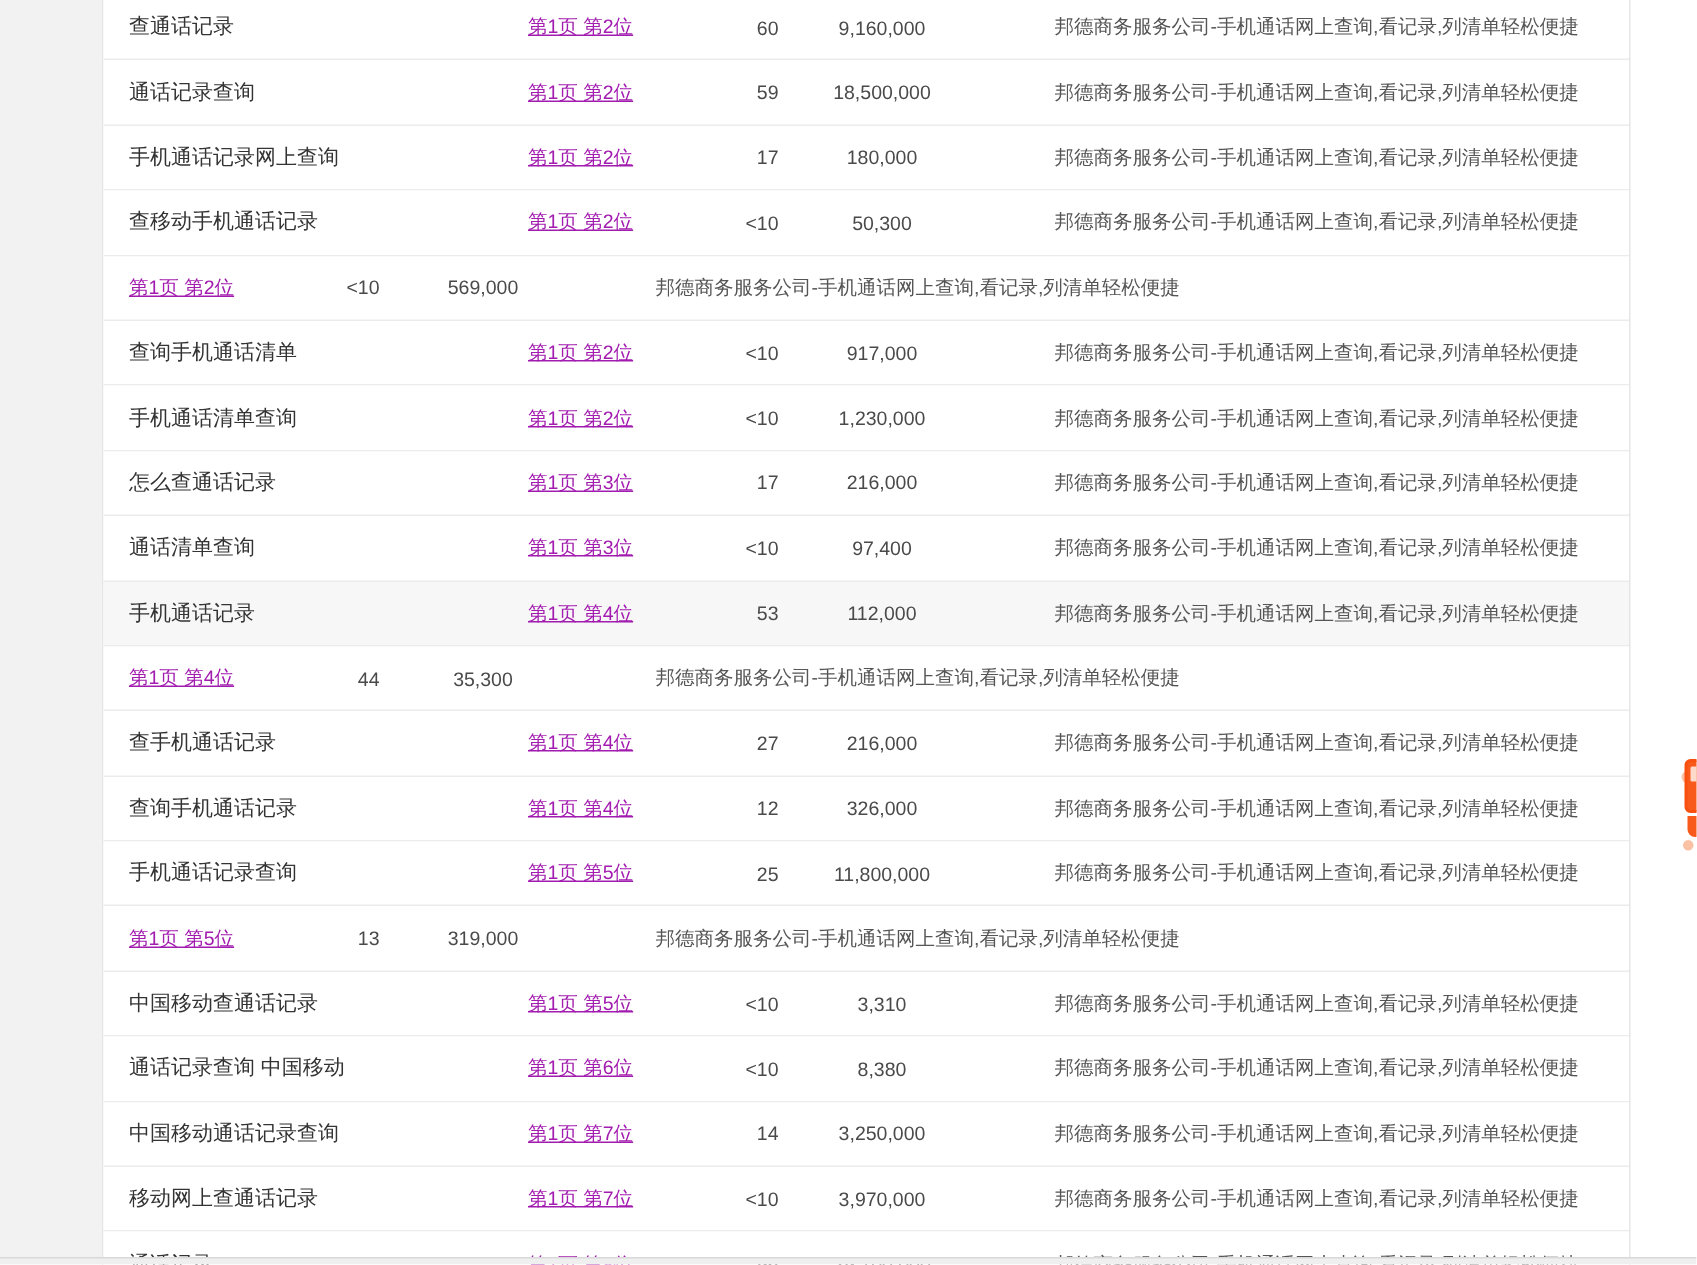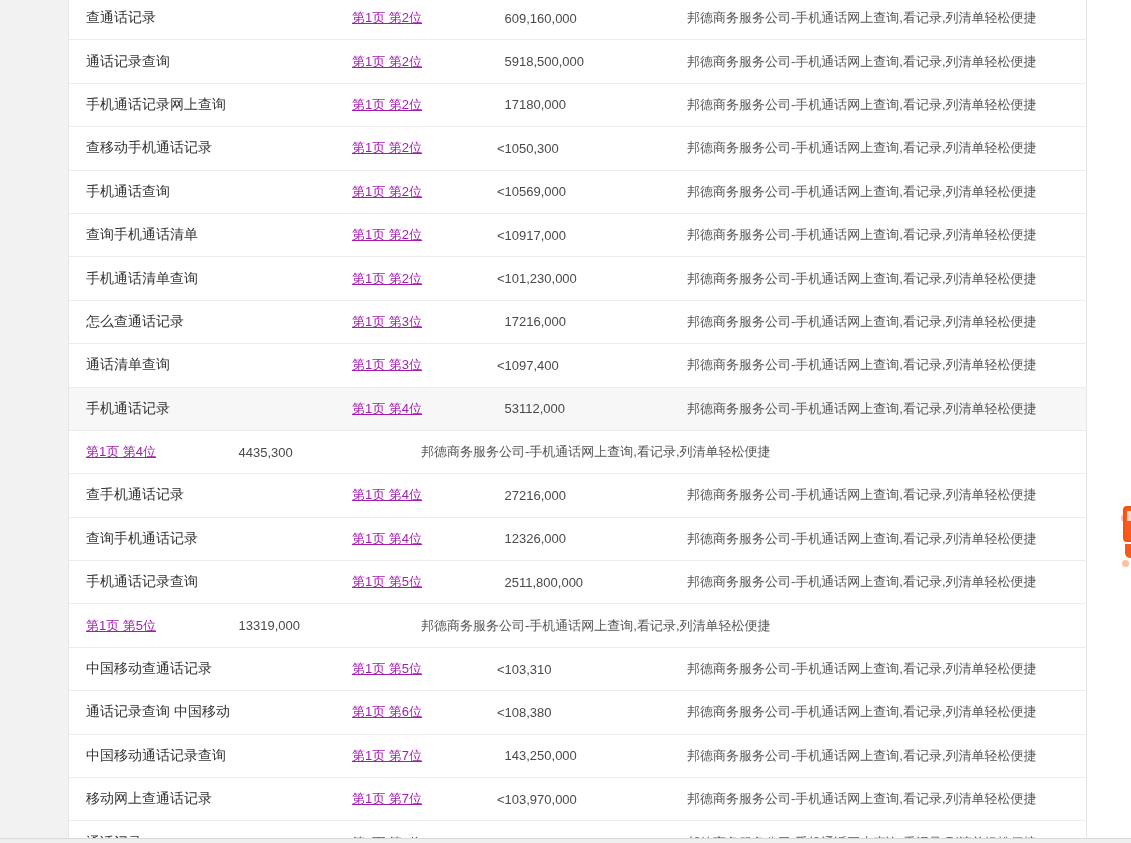--- a/index.html
+++ b/index.html
@@ -13,22 +13,22 @@
     border-left:1px solid #e6e6e6;border-right:1px solid #e6e6e6;box-sizing:border-box;
   }
   .row{
     display:flex;align-items:center;height:42.4px;border-bottom:1px solid #ececec;
     padding-left:17px;box-sizing:content-box;background:#ffffff;
   }
   .row.hl{background:#f7f7f7;}
   .c-kw{width:266px;font-size:14px;color:#333333;white-space:nowrap;overflow:hidden;}
   .c-rank{width:100px;font-size:13px;color:#a21caf;cursor:pointer;white-space:nowrap;text-decoration:underline;}
   .c-count{width:67px;font-size:13px;color:#4a4a4a;text-align:right;}
-  .c-vol{width:138px;font-size:13px;color:#4a4a4a;text-align:left;}
-  .c-title{margin-left:30px;flex:1;font-size:13px;color:#555555;white-space:nowrap;overflow:hidden;}
+  .c-vol{width:138px;font-size:13px;color:#4a4a4a;text-align:center;}
+  .c-title{margin-left:46px;flex:1;font-size:13px;color:#555555;white-space:nowrap;overflow:hidden;}
   .bottombar{
     position:absolute;left:0;bottom:0;width:1131px;height:5px;
     background:#efefef;border-top:1px solid #d9d9d9;box-sizing:border-box;z-index:30;
   }
   .promo{position:absolute;left:1121px;top:504px;width:30px;height:62px;z-index:20;}
   .promo .box{
     position:absolute;left:2px;top:2px;width:26px;height:36px;background:#f85a1c;
     border:2px solid #f8500f;border-radius:4px;box-sizing:border-box;
   }
   .promo .box:after{
@@ -76,21 +76,20 @@
       <span class="c-title">邦德商务服务公司-手机通话网上查询,看记录,列清单轻松便捷</span>
     </div>
     <div class="row">
       <span class="c-kw">查移动手机通话记录</span>
       <span class="c-rank">第1页 第2位</span>
       <span class="c-count">&lt;10</span>
       <span class="c-vol">50,300</span>
       <span class="c-title">邦德商务服务公司-手机通话网上查询,看记录,列清单轻松便捷</span>
     </div>
     <div class="row">
-      <span class="c-kw">手机通话查询</span>
       <span class="c-rank">第1页 第2位</span>
       <span class="c-count">&lt;10</span>
       <span class="c-vol">569,000</span>
       <span class="c-title">邦德商务服务公司-手机通话网上查询,看记录,列清单轻松便捷</span>
     </div>
     <div class="row">
       <span class="c-kw">查询手机通话清单</span>
       <span class="c-rank">第1页 第2位</span>
       <span class="c-count">&lt;10</span>
       <span class="c-vol">917,000</span>

